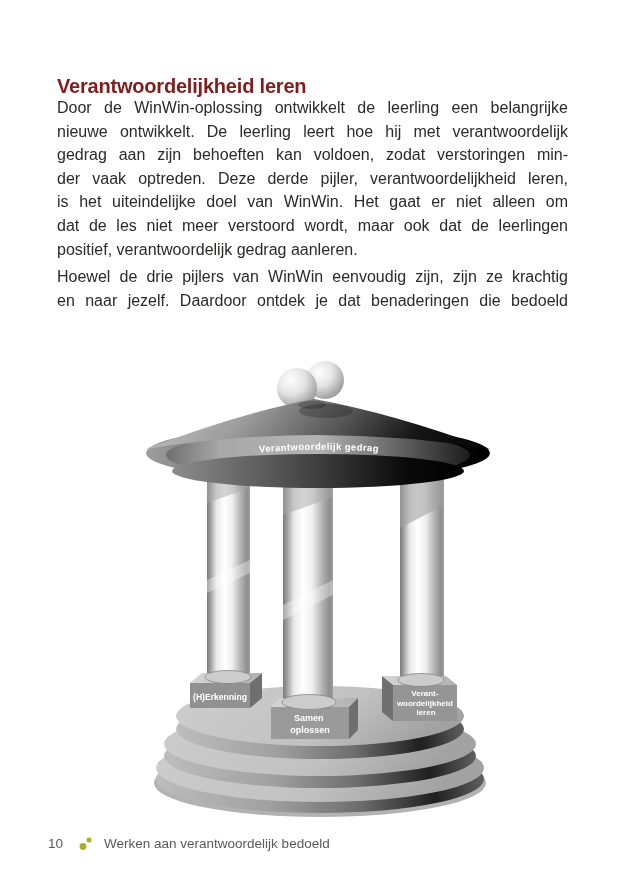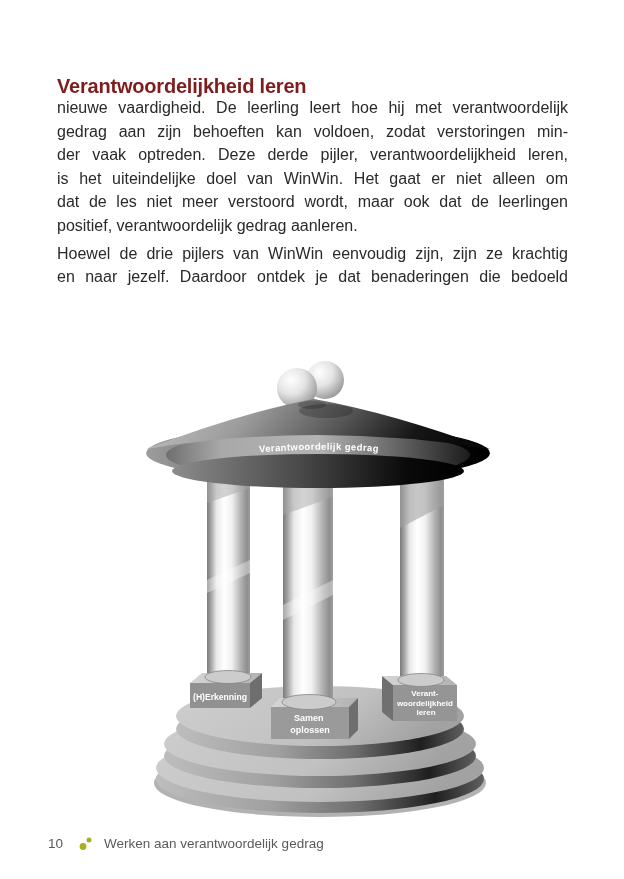--- a/index.html
+++ b/index.html
@@ -34,21 +34,22 @@
   .page-footer .dots{margin-right:10px;display:block;}
   svg text{font-family:"Liberation Sans", sans-serif;}
 </style>
 </head>
 <body>
 
 <h1 class="page-title">Verantwoordelijkheid leren</h1>
 
 <section class="body-text">
   <p class="para">
-    <span class="line" style="display:block">nieuwe vaardigheid. De leerling leert hoe hij met verantwoordelijk</span>
+    <span class="line" style="display:block">Door de WinWin-oplossing ontwikkelt de leerling een belangrijke</span>
+    <span class="line" style="display:block">nieuwe ontwikkelt. De leerling leert hoe hij met verantwoordelijk</span>
     <span class="line" style="display:block">gedrag aan zijn behoeften kan voldoen, zodat verstoringen min-</span>
     <span class="line" style="display:block">der vaak optreden. Deze derde pijler, verantwoordelijkheid leren,</span>
     <span class="line" style="display:block">is het uiteindelijke doel van WinWin. Het gaat er niet alleen om</span>
     <span class="line" style="display:block">dat de les niet meer verstoord wordt, maar ook dat de leerlingen</span>
     <span class="line flush" style="display:block">positief, verantwoordelijk gedrag aanleren.</span>
   </p>
   <p class="para second">
     <span class="line" style="display:block">Hoewel de drie pijlers van WinWin eenvoudig zijn, zijn ze krachtig</span>
     <span class="line" style="display:block">en naar jezelf. Daardoor ontdek je dat benaderingen die bedoeld</span>
   </p>
@@ -200,14 +201,14 @@
   </g>
 </svg>
 </figure>
 
 <footer class="page-footer">
   <span class="pagenum">10</span>
   <svg class="dots" width="16" height="17" viewBox="0 0 16 17">
     <circle cx="11" cy="5" r="2.5" fill="#a9af1f"></circle>
     <circle cx="5" cy="11.5" r="3.4" fill="#a9af1f"></circle>
   </svg>
-  <span>Werken aan verantwoordelijk gedrag</span>
+  <span>Werken aan verantwoordelijk bedoeld</span>
 </footer>
 
 </body></html>

